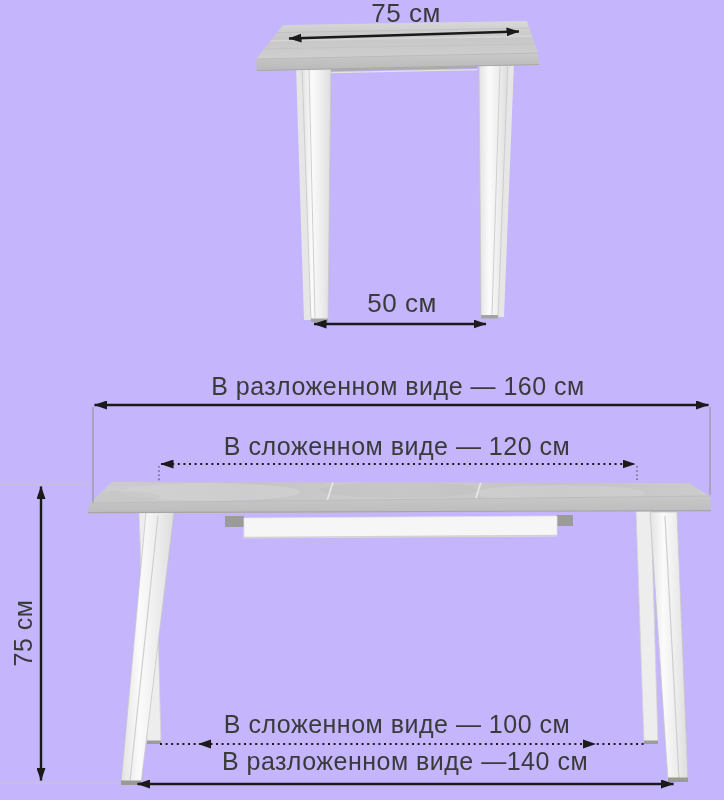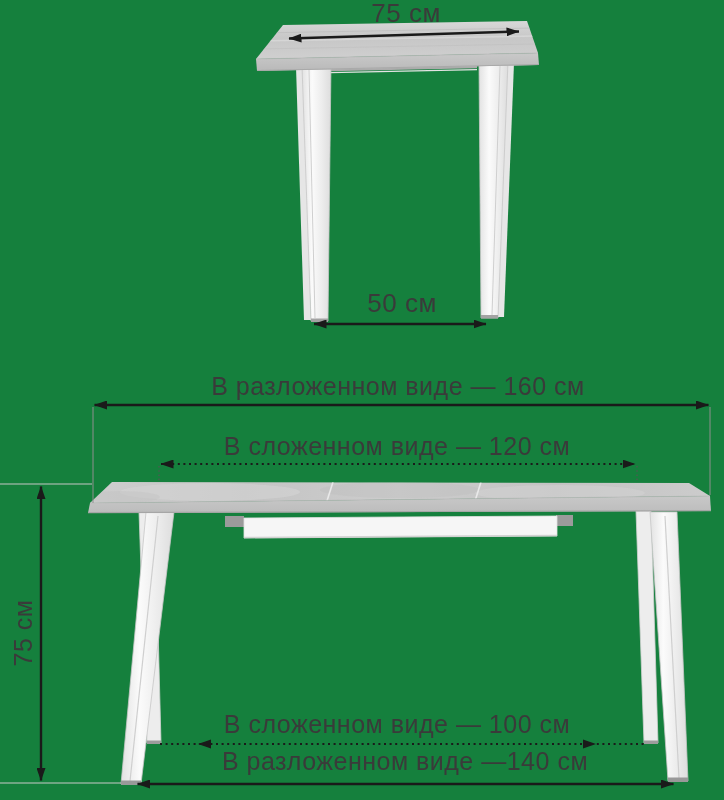--- a/index.html
+++ b/index.html
@@ -1,16 +1,16 @@
 <!DOCTYPE html>
 <html><head>
 <meta charset="utf-8">
 <style>
   html,body{margin:0;padding:0;background:#ffffff;}
-  .stage{position:relative;width:724px;height:800px;background:#15803d;overflow:hidden;}
+  .stage{position:relative;width:724px;height:800px;background:#c4b5fd;overflow:hidden;}
   text{font-family:"Liberation Sans",sans-serif;fill:#3a3a3a;letter-spacing:0.5px;}
   .dim{font-size:25px;}
   .dim-lg{font-size:26px;}
 </style>
 </head>
 <body>
 
 <div class="stage">
 <svg width="724" height="800" viewBox="0 0 724 800">
   <defs>

